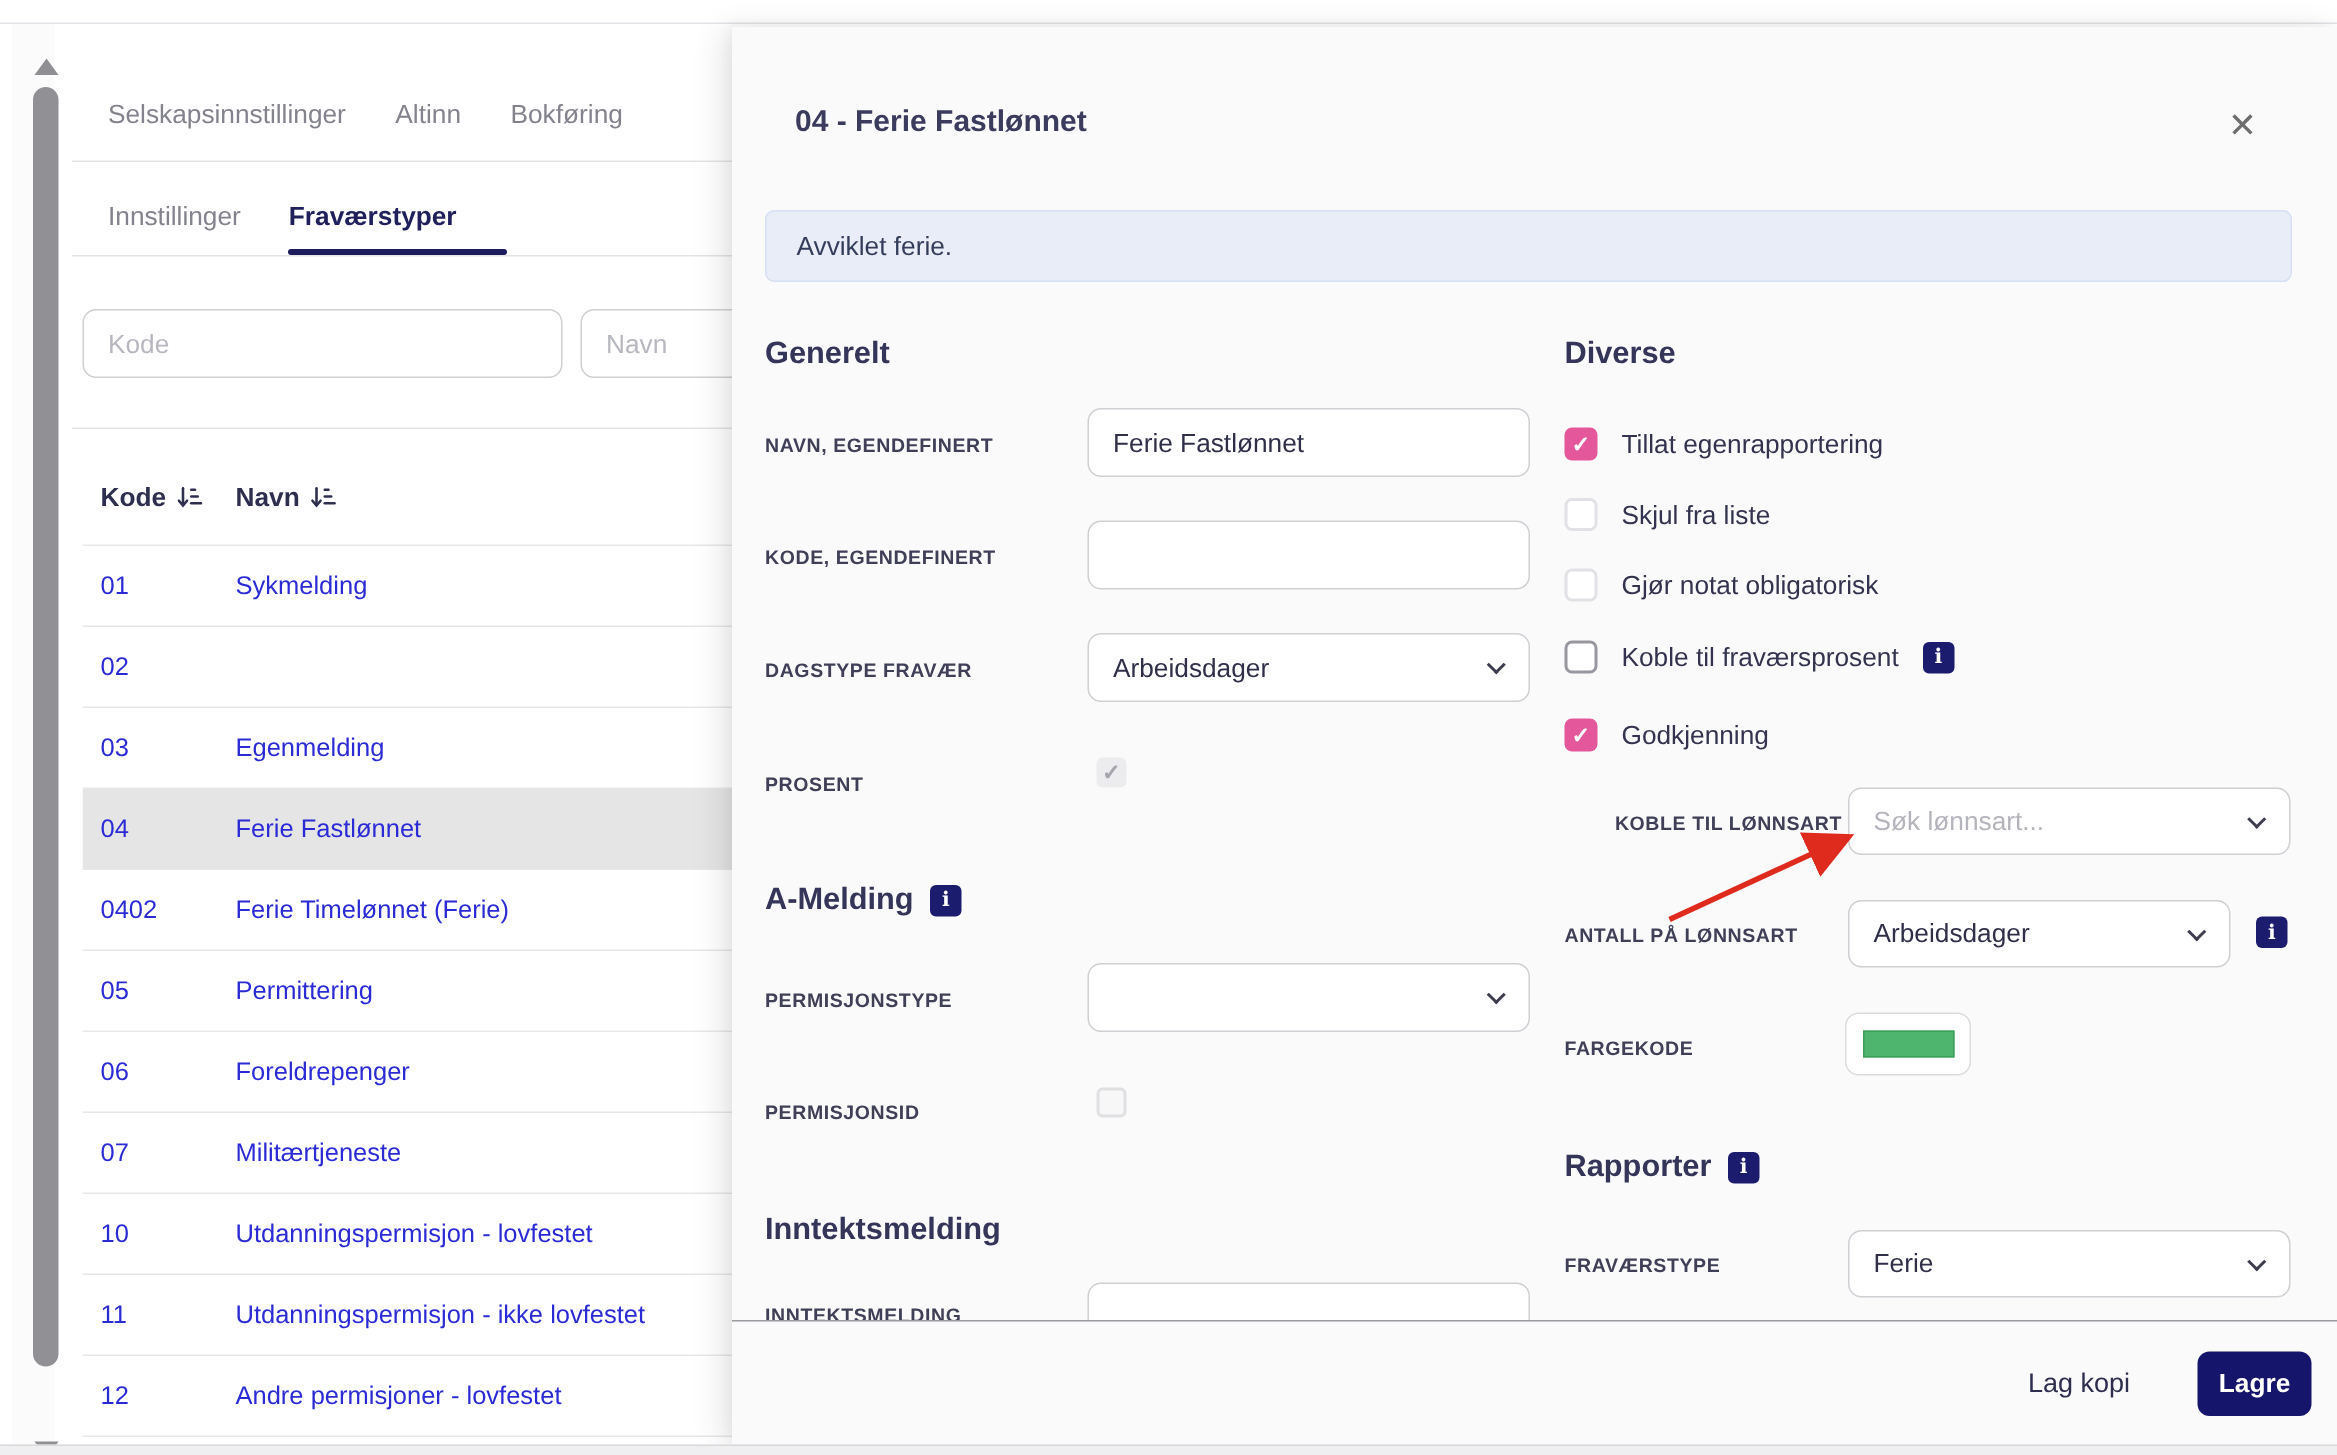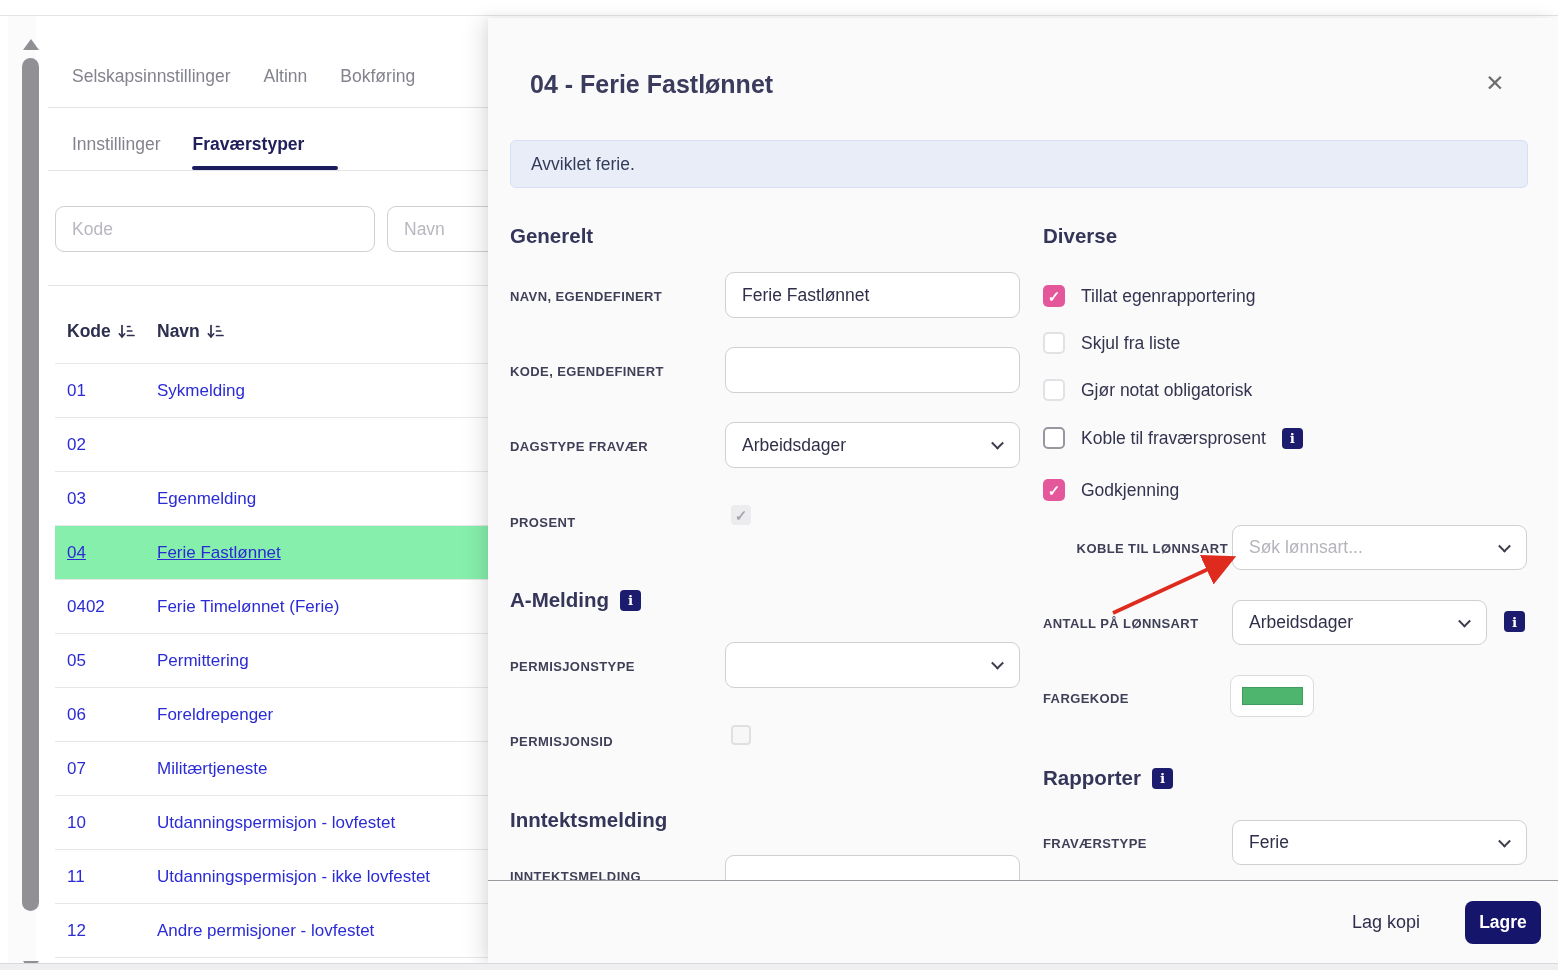--- a/index.html
+++ b/index.html
@@ -39,28 +39,28 @@
 
   .table-head { position:absolute; left:55px; top:316px; width:433px; display:flex; align-items:center;
     font-size:17.5px; font-weight:700; color:#2e2e4e; height:30px; }
   .th-kode { width:102px; padding-left:12px; display:flex; align-items:center; gap:7px; cursor:pointer; }
   .th-navn { display:flex; align-items:center; gap:7px; cursor:pointer; }
   .sort-icon { display:inline-flex; }
 
   .rows { position:absolute; left:55px; top:363px; width:433px; height:600px; overflow:hidden; border-top:1px solid #e7e7ea; }
   .row { display:flex; align-items:center; min-height:54px; border-bottom:1px solid #e7e7ea;
     font-size:17px; color:#2b2bd6; font-weight:500; cursor:pointer; }
-  .row.selected { background:#86efac;text-decoration:underline; }
+  .row.selected { background:#e5e5e5; }
   .cell-kode { width:102px; padding-left:12px; flex:none; }
   .cell-navn { flex:1; padding:12px 36px 12px 0; line-height:27px; }
 
   
   .modal { position:absolute; left:488px; top:18px; width:1070px; height:945px; background:#fafafa;
     box-shadow:-7px 2px 20px rgba(0,0,0,0.10), -2px -2px 8px rgba(0,0,0,0.04); z-index:5; }
-  .panel-title { position:absolute; left:42px; top:52px; font-size:25px; font-weight:600; color:#3b3b5e; }
+  .panel-title { position:absolute; left:42px; top:52px; font-size:20px; font-weight:600; color:#3b3b5e; }
   .close-x { position:absolute; left:990px; top:48px; width:34px; height:34px; display:flex; align-items:center;
     justify-content:center; font-size:23px; color:#6e6e6e; cursor:pointer; }
   .banner { position:absolute; left:22px; top:122px; width:1018px; height:48px; background:#e9edf8;
     border:1px solid #d6dff3; border-radius:6px; display:flex; align-items:center; padding:0 20px;
     font-size:17.5px; color:#333d5b; }
   .section-h { position:absolute; font-size:20.5px; font-weight:600; color:#35355a; display:flex; align-items:center; gap:11px; }
   .form-label { position:absolute; left:22px; width:208px; font-size:13px; font-weight:600; letter-spacing:0.4px; color:#3f3f58; line-height:17px; }
   .form-label.rcol { left:555px; width:185px; }
   .control { position:absolute; background:#fff; border:1px solid #cfcfd4; border-radius:9px;
     font-size:17.5px; color:#2f2f49; display:flex; align-items:center; padding:0 16px; cursor:pointer; }

